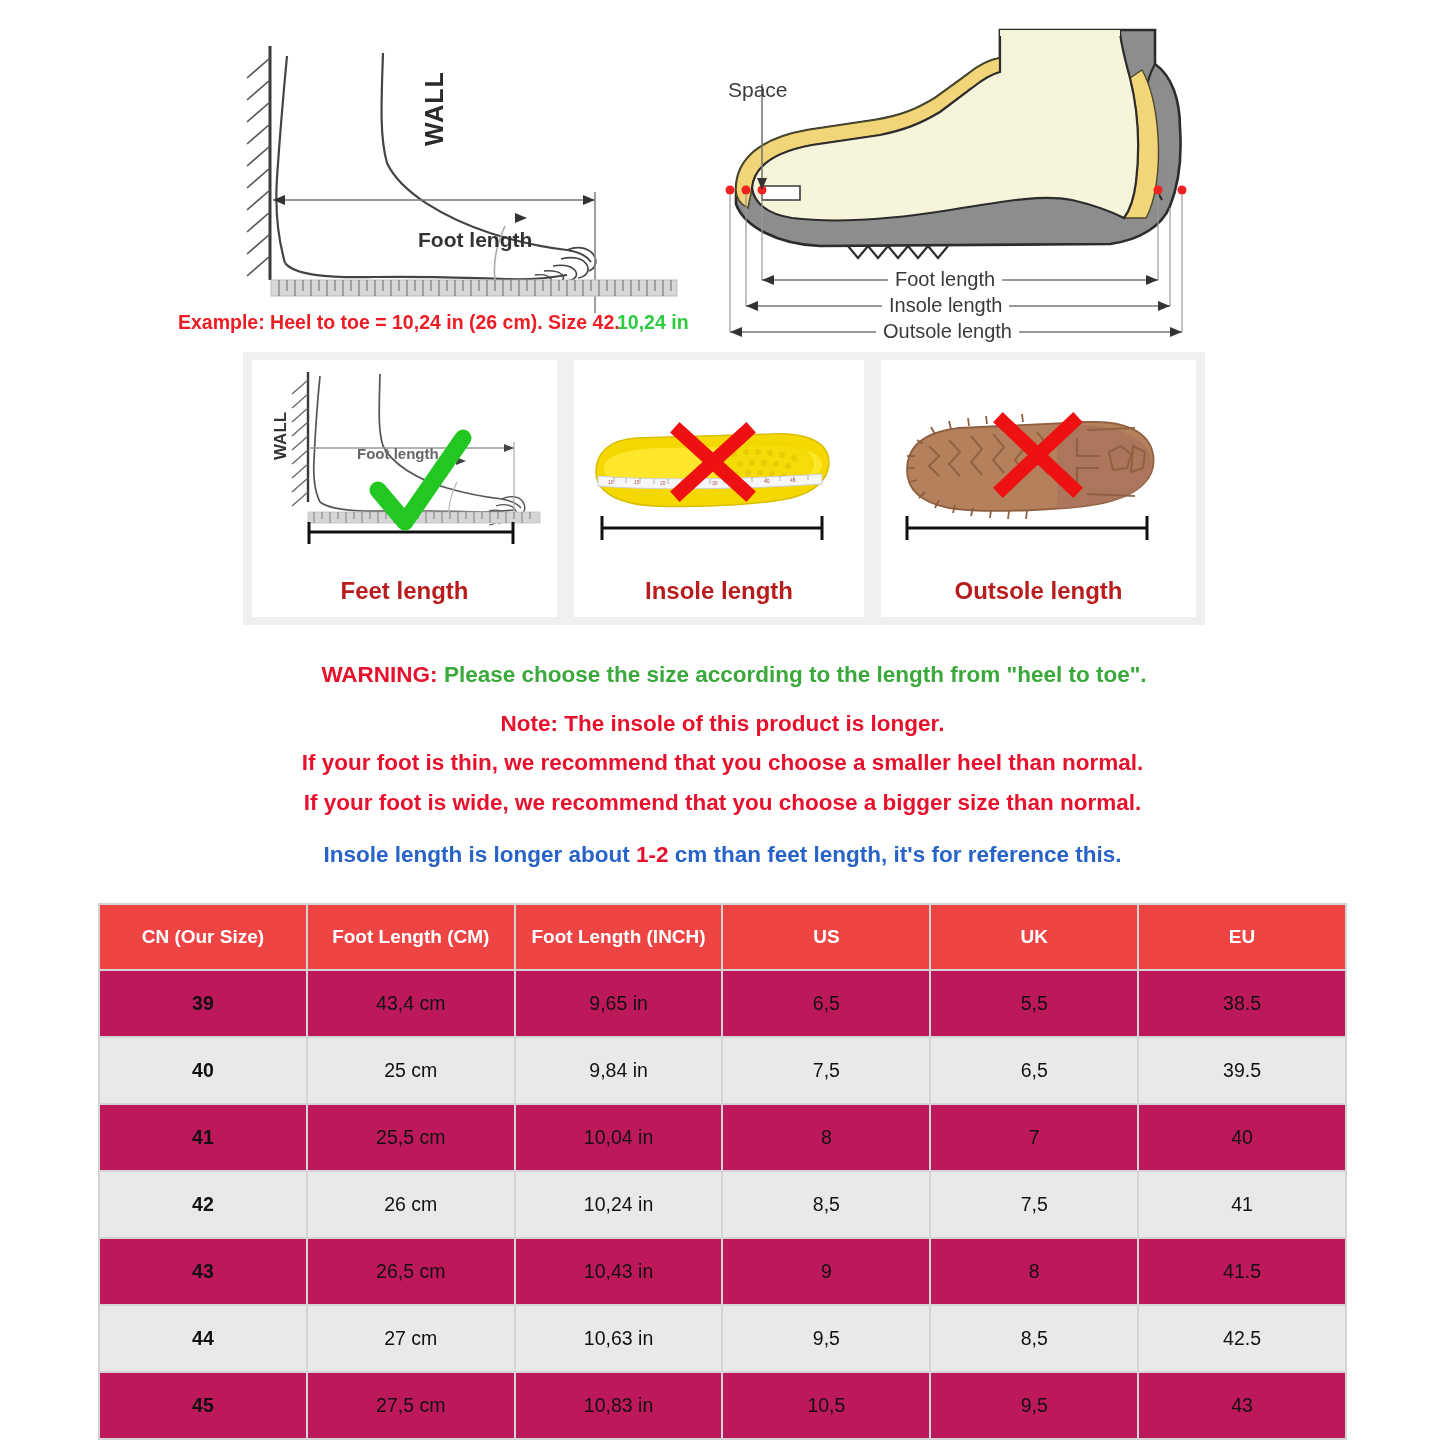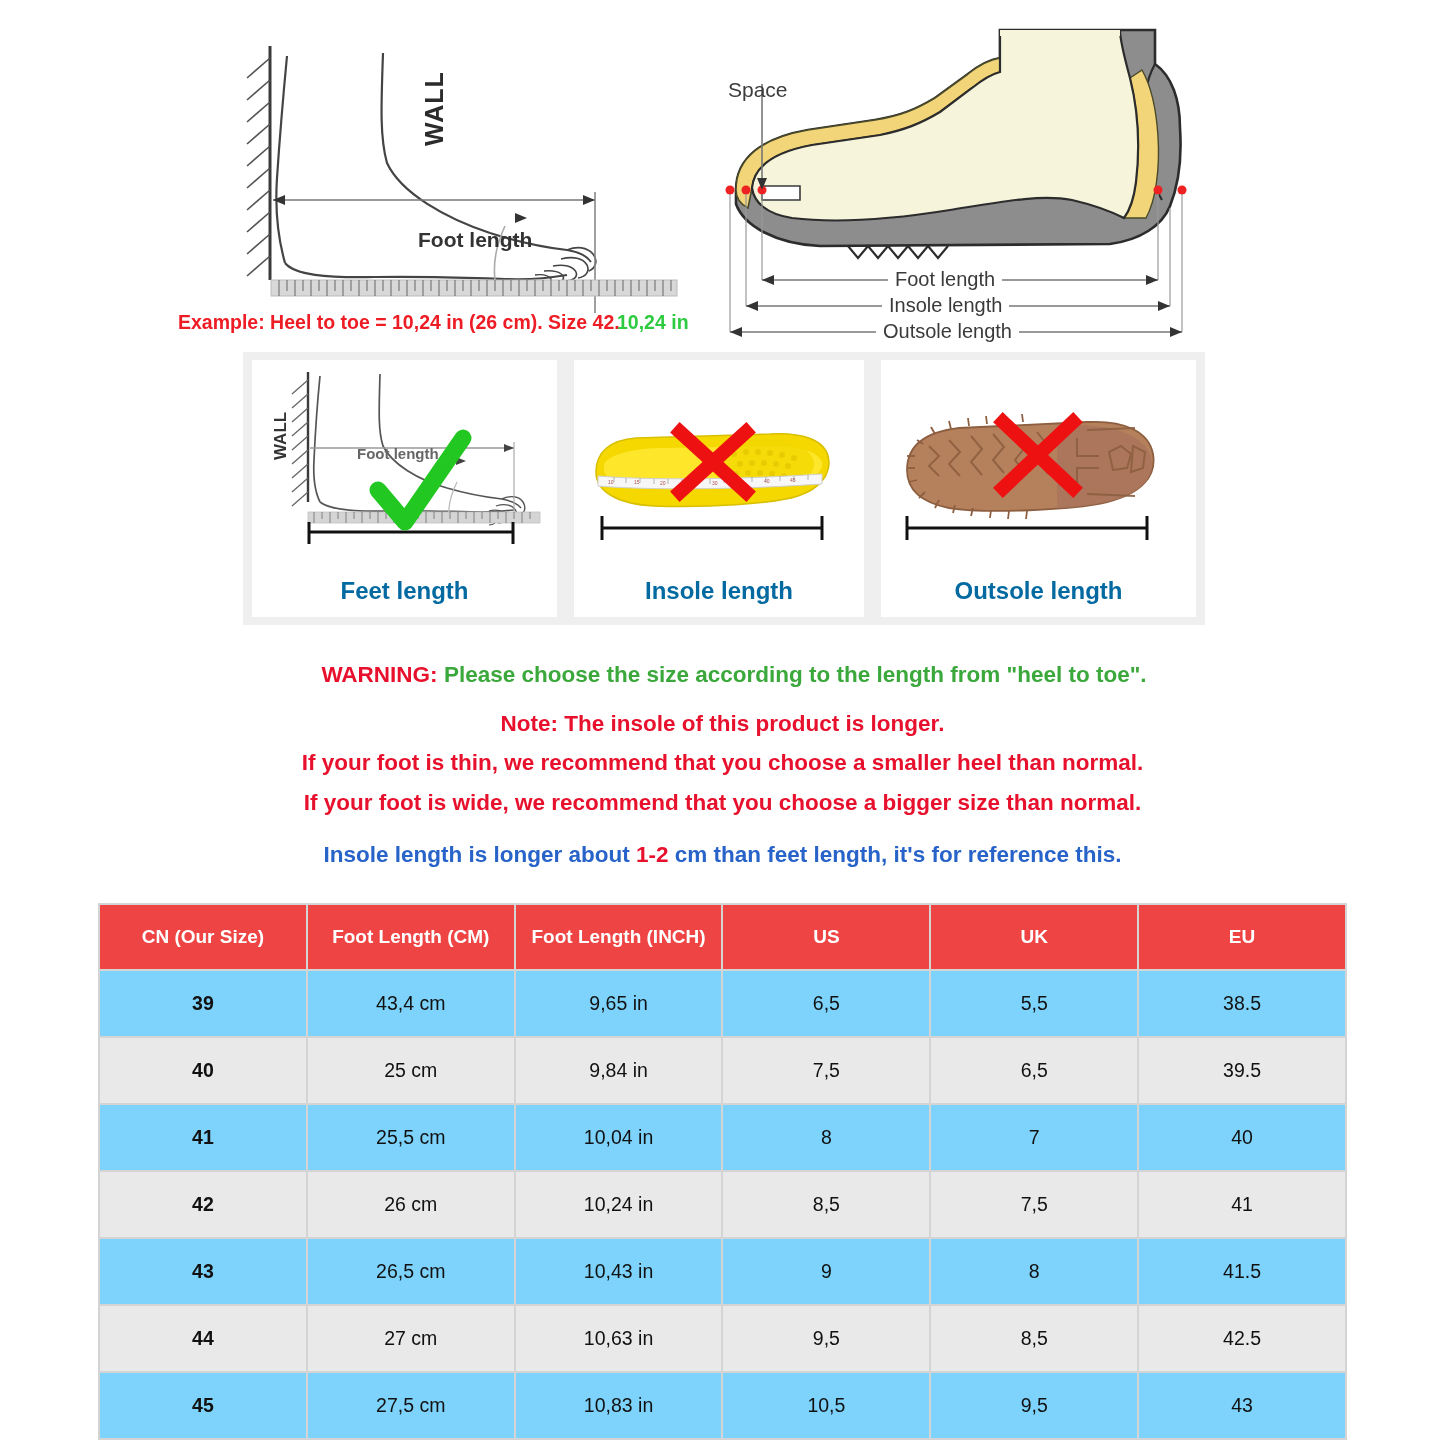--- a/index.html
+++ b/index.html
@@ -55,21 +55,21 @@
     background:#efefef;
   }
   .panel{
     position:absolute;top:8px;height:257px;background:#ffffff;
   }
   #panel-feet{left:9px;width:305px;}
   #panel-insole{left:331px;width:290px;}
   #panel-outsole{left:638px;width:315px;}
   .panel-caption{
     position:absolute;left:0;right:0;bottom:12px;text-align:center;
-    font-size:24px;font-weight:700;color:#0369a1;
+    font-size:24px;font-weight:700;color:#b91c1c;
   }
 
   
   #warnings{position:absolute;left:0;top:648px;width:1445px;text-align:center;}
   .warn-line{font-size:22.5px;font-weight:700;line-height:1.0;}
   #warn-line-1{margin-top:16px;margin-left:23px;}
   .warn-red{color:#e8112d;}
   .warn-green{color:#3aa83a;}
   .warn-blue{color:#2763c9;}
   #warn-line-2{margin-top:26px;text-align:center;}
@@ -83,21 +83,21 @@
     border-collapse:collapse;width:1249px;table-layout:fixed;
   }
   #size-table th{
     background:#ef4444;color:#ffffff;
     font-size:19px;font-weight:700;
     height:62px;text-align:center;
     border:2px solid #d4d4d4;
   }
   #size-table td{
     height:63px;text-align:center;font-size:19.5px;color:#111;
-    border:2px solid #d4d4d4;background:#7dd3fc;
+    border:2px solid #d4d4d4;background:#be185d;
   }
   #size-table tbody tr.alt td{background:#e9e9e9;}
   #size-table td.size-col{font-weight:700;}
 </style>
 </head>
 <body>
 
 <div id="top-diagrams">
 
   <div id="foot-wall-diagram">

